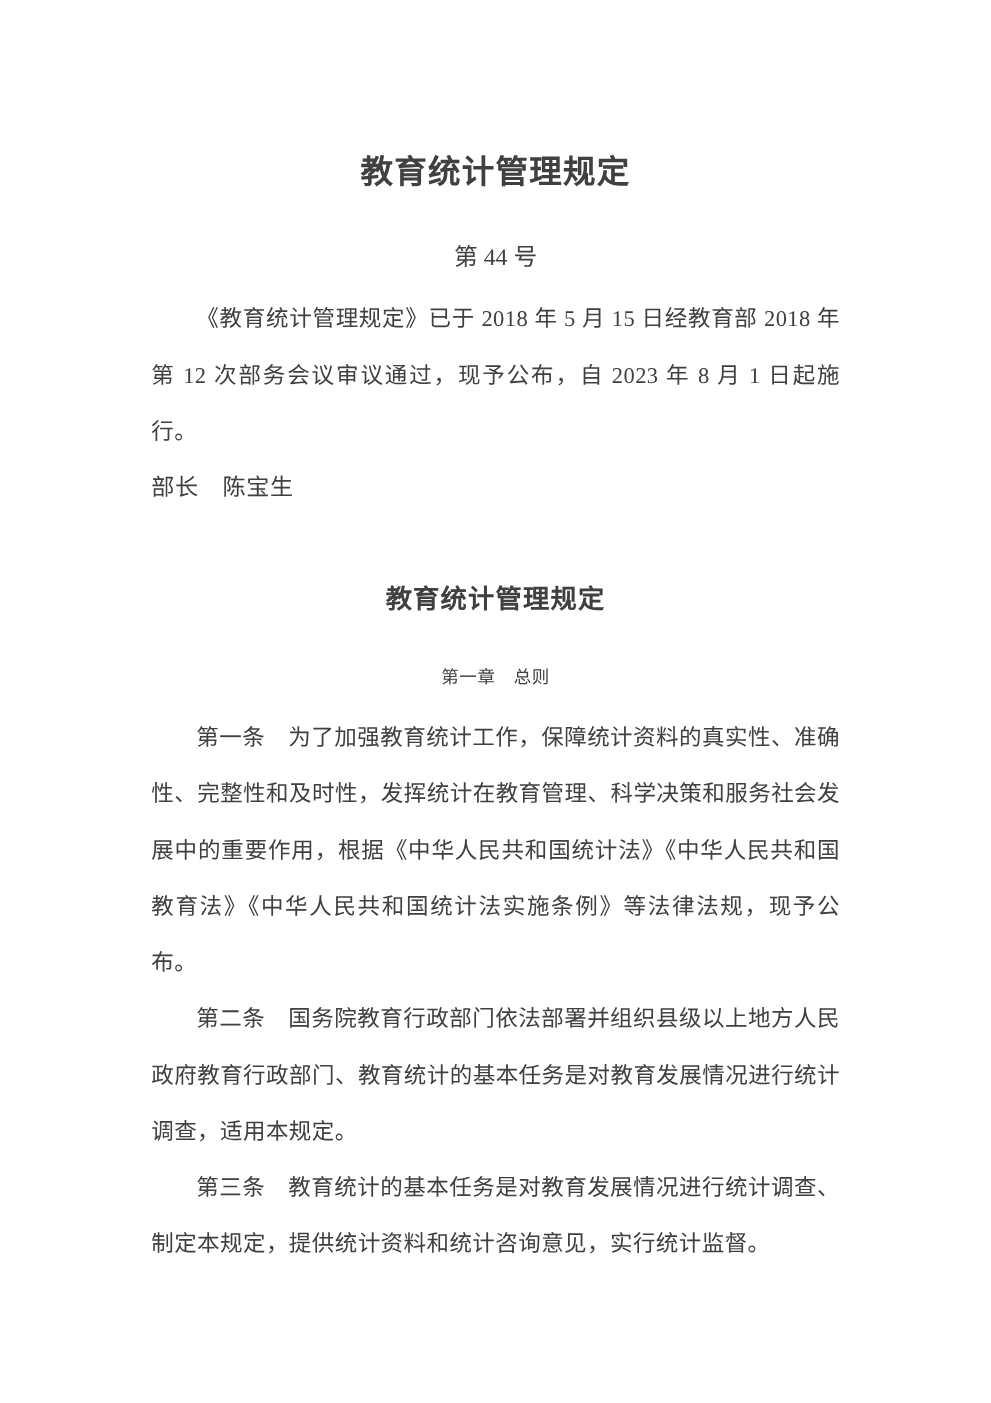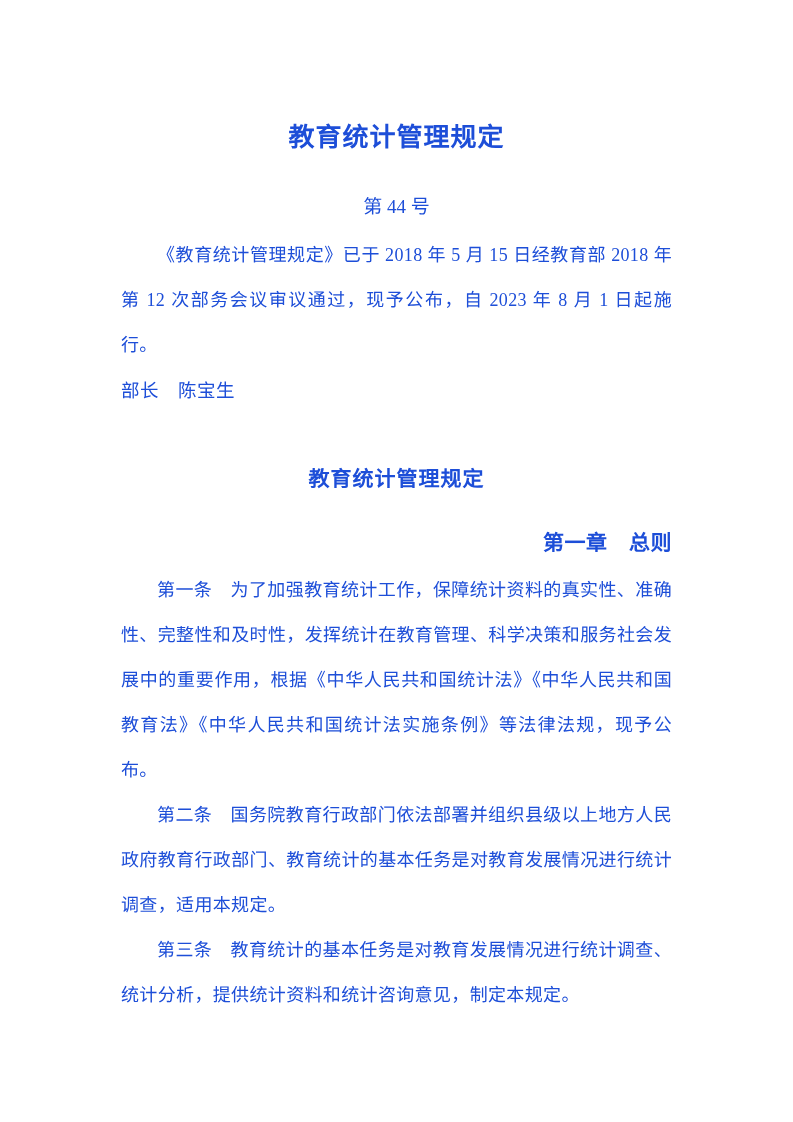--- a/index.html
+++ b/index.html
@@ -11,21 +11,21 @@
   .page {
     position: relative;
     width: 793px;
     height: 1122px;
     margin: 0 auto;
     background: #ffffff;
     box-sizing: border-box;
     padding: 0 121px;
     overflow: hidden;
     font-family: "Liberation Serif", "DejaVu Serif", serif;
-    color: #1d4ed8;
+    color: #404040;
   }
   .doc-title {
     margin: 118px 0 0 0;
     text-align: center;
     font-size: 26px;
     font-weight: 700;
     letter-spacing: 1px;
     line-height: 40px;
   }
   .doc-number {
@@ -56,23 +56,23 @@
   .body-title {
     margin: 50px 0 0 0;
     text-align: center;
     font-size: 21px;
     font-weight: 700;
     letter-spacing: 1px;
     line-height: 30px;
   }
   .chapter-title {
     margin: 34px 0 0 0;
-    text-align: right;
-    font-size: 21px;
-    font-weight: 700;
+    text-align: center;
+    font-size: 14px;
+    font-weight: 400;
     letter-spacing: 0.5px;
     line-height: 30px;
   }
   .articles {
     margin-top: 10px;
   }
 </style>
 </head>
 <body>
 
@@ -87,16 +87,16 @@
   <div class="sign-line">部长　陈宝生</div>
 
 
   <h2 class="body-title">教育统计管理规定</h2>
 
   <h3 class="chapter-title">第一章　总则</h3>
 
   <div class="articles">
     <p class="para">第一条　为了加强教育统计工作，保障统计资料的真实性、准确性、完整性和及时性，发挥统计在教育管理、科学决策和服务社会发展中的重要作用，根据《中华人民共和国统计法》《中华人民共和国教育法》《中华人民共和国统计法实施条例》等法律法规，现予公布。</p>
     <p class="para">第二条　国务院教育行政部门依法部署并组织县级以上地方人民政府教育行政部门、教育统计的基本任务是对教育发展情况进行统计调查，适用本规定。</p>
-    <p class="para">第三条　教育统计的基本任务是对教育发展情况进行统计调查、统计分析，提供统计资料和统计咨询意见，制定本规定。</p>
+    <p class="para">第三条　教育统计的基本任务是对教育发展情况进行统计调查、制定本规定，提供统计资料和统计咨询意见，实行统计监督。</p>
   </div>
 
 </div>
 
 </body></html>

